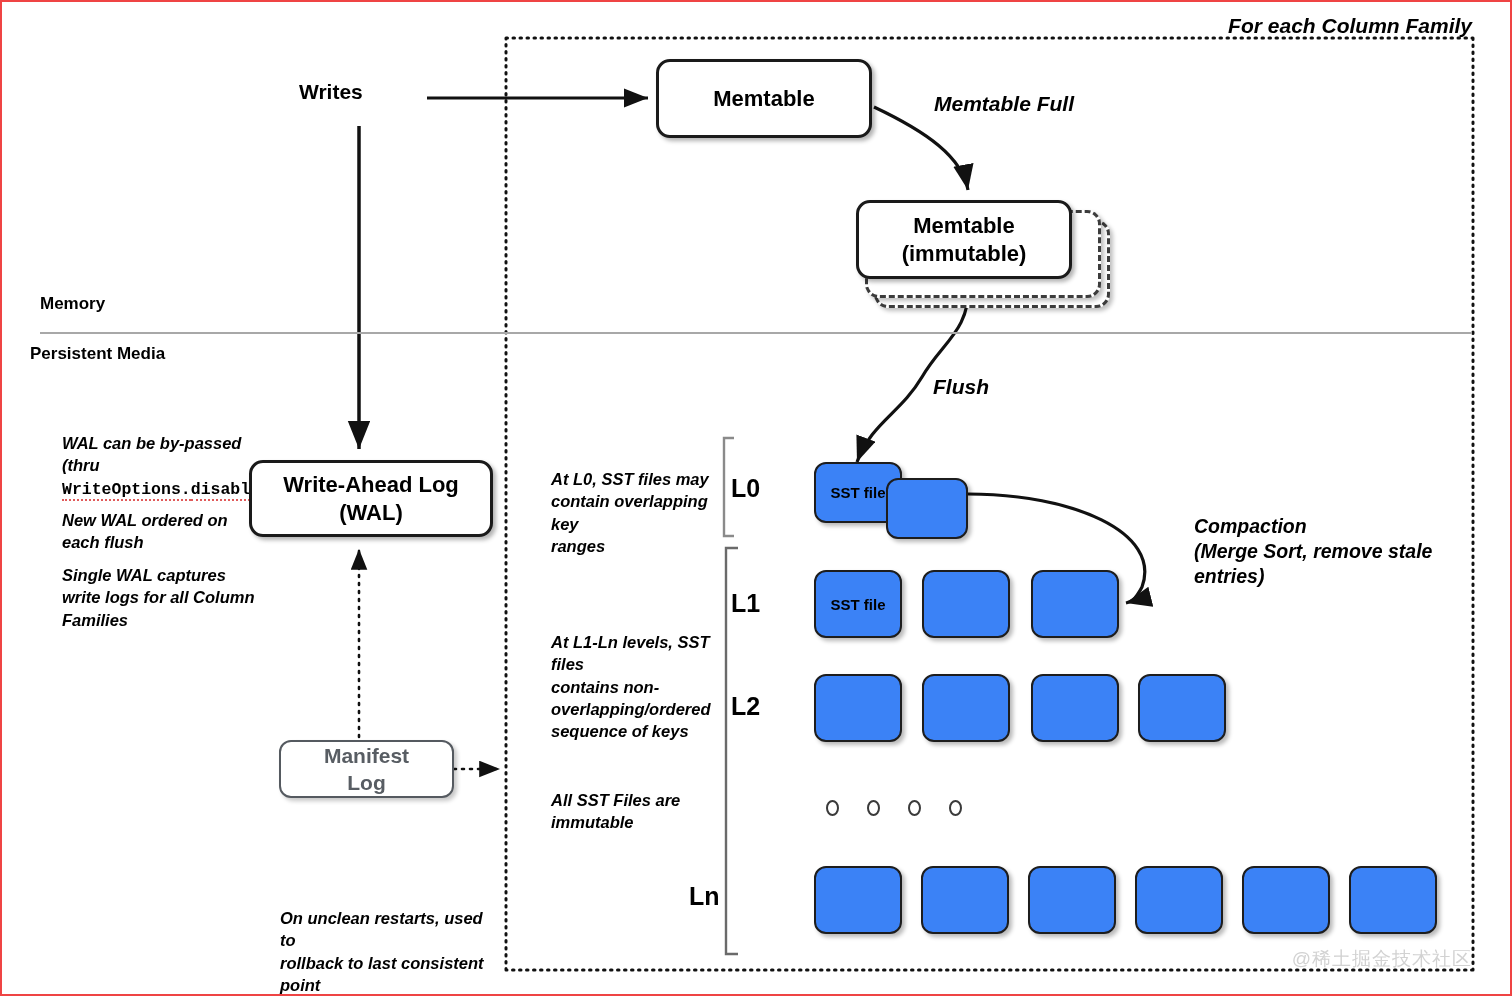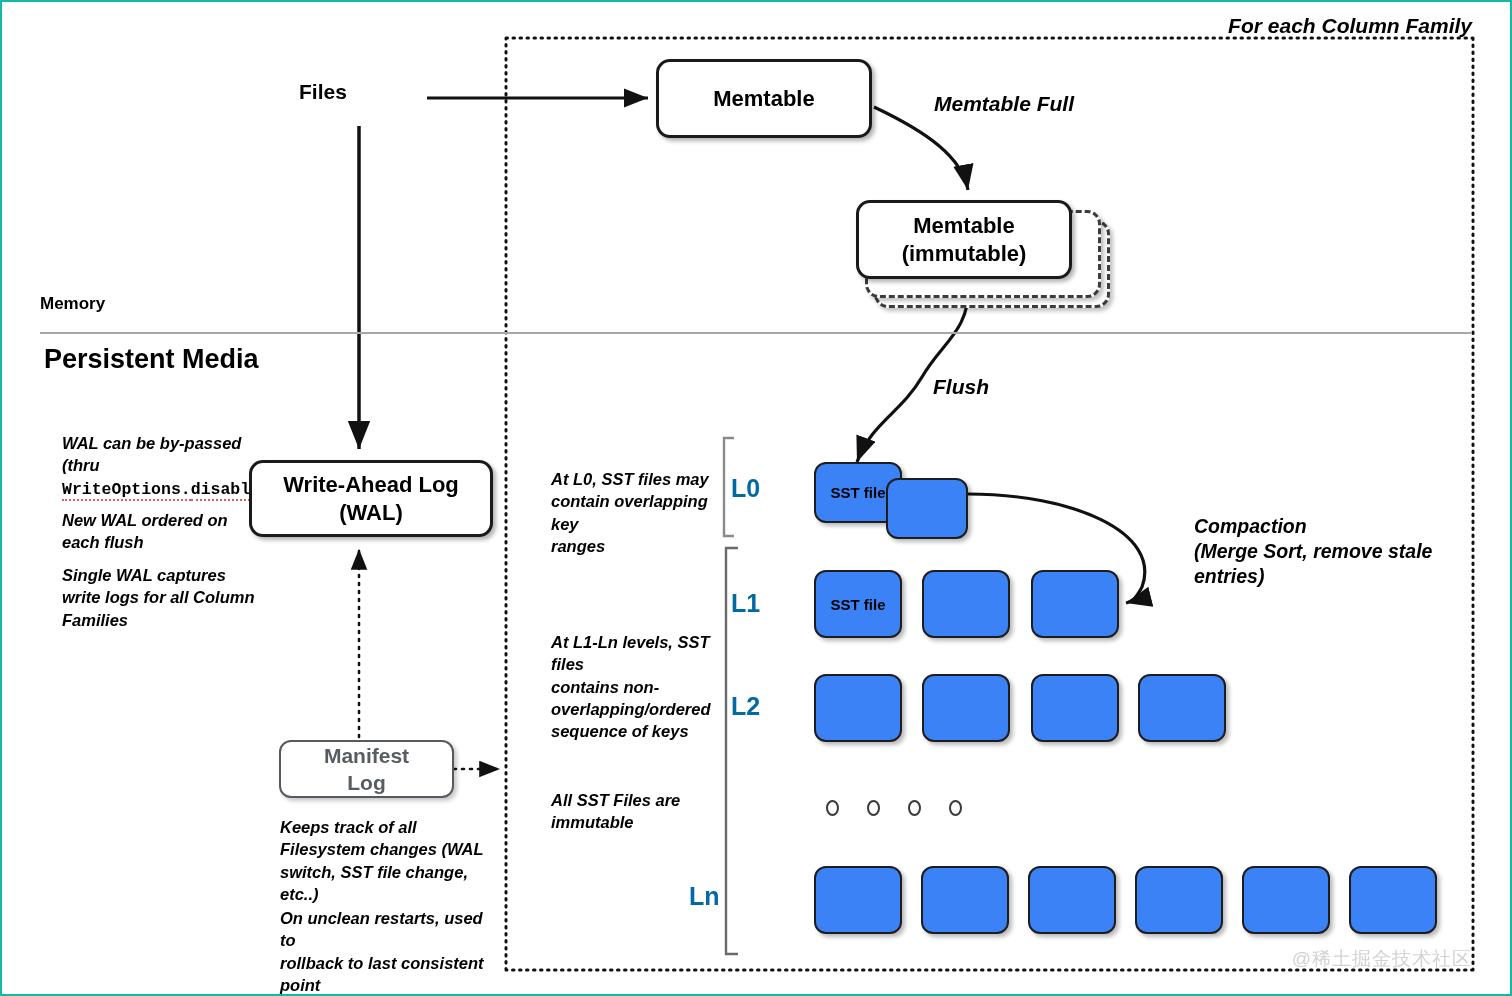--- a/index.html
+++ b/index.html
@@ -8,21 +8,21 @@
     background: #ffffff;
   }
   body {
     font-family: "Liberation Sans", sans-serif;
   }
   #canvas {
     position: relative;
     width: 1512px;
     height: 996px;
     background: #ffffff;
-    border: 2px solid #14b8a6;
+    border: 2px solid #ef4444;
     box-sizing: border-box;
     overflow: hidden;
   }
   svg.layer {
     position: absolute;
     left: 0;
     top: 0;
     width: 1512px;
     height: 996px;
     pointer-events: none;
@@ -97,21 +97,21 @@
     font-style: italic;
     font-weight: bold;
     color: #000;
     line-height: 1.35;
     white-space: pre-line;
   }
   .levellbl {
     position: absolute;
     font-weight: bold;
     font-size: 25px;
-    color: #0369a1;
+    color: #000000;
   }
   .mono {
     font-family: "Liberation Mono", monospace;
     font-style: normal;
     font-weight: bold;
     border-bottom: 2px dotted #e05a5a;
   }
   .dot-circle {
     position: absolute;
     width: 13px;
@@ -167,23 +167,23 @@
 
     <path d="M732,436 L722,436 L722,534 L732,534" fill="none" stroke="#8a8a8a" stroke-width="2.4"></path>
 
     <path d="M736,546 L724,546 L724,952 L736,952" fill="none" stroke="#6a6a6a" stroke-width="2.4"></path>
   </svg>
 
   <div class="lbl ital" style="right:38px; top:12px; font-size:21px;">For each Column Family</div>
 
   <div class="divider" style="left:38px; top:330px; width:1432px;"></div>
   <div class="lbl bold-lbl" style="left:38px; top:292px; font-size:17px;">Memory</div>
-  <div class="lbl bold-lbl" style="left:42px; top:342px; font-size:27px;">Persistent Media</div>
-
-  <div class="lbl bold-lbl" style="left:297px; top:78px; font-size:21px;">Files</div>
+  <div class="lbl bold-lbl" style="left:28px; top:342px; font-size:17px;">Persistent Media</div>
+
+  <div class="lbl bold-lbl" style="left:297px; top:78px; font-size:21px;">Writes</div>
 
   <div class="node" style="left:654px; top:57px; width:216px; height:79px; font-size:22px;">
     <span>Memtable</span>
   </div>
 
   <div class="lbl ital" style="left:932px; top:90px; font-size:21px;">Memtable Full</div>
 
   <div class="ghost" style="left:872px; top:218px; width:236px; height:88px;"></div>
   <div class="ghost" style="left:863px; top:208px; width:236px; height:88px;"></div>
   <div class="node" style="left:854px; top:198px; width:216px; height:79px; font-size:22px;">
@@ -206,24 +206,20 @@
   <div class="node" style="left:247px; top:458px; width:244px; height:77px; font-size:22px;">
     <span style="white-space:pre-line;">Write-Ahead Log
 (WAL)</span>
   </div>
 
   <div class="manifest" style="left:277px; top:738px; width:175px; height:58px;">
     <span style="white-space:pre-line;">Manifest
 Log</span>
   </div>
 
-  <div class="note" style="left:278px; top:814px; width:210px; font-size:16.5px;">Keeps track of all
-Filesystem changes (WAL
-switch, SST file change,
-etc..)</div>
 
   <div class="note" style="left:278px; top:905px; width:215px; font-size:16.5px;">On unclean restarts, used to
 rollback to last consistent
 point</div>
 
   <div class="note" style="left:549px; top:466px; width:185px; font-size:16.5px;">At L0, SST files may
 contain overlapping key
 ranges</div>
 
   <div class="note" style="left:549px; top:629px; width:195px; font-size:16.5px;">At L1-Ln levels, SST files

